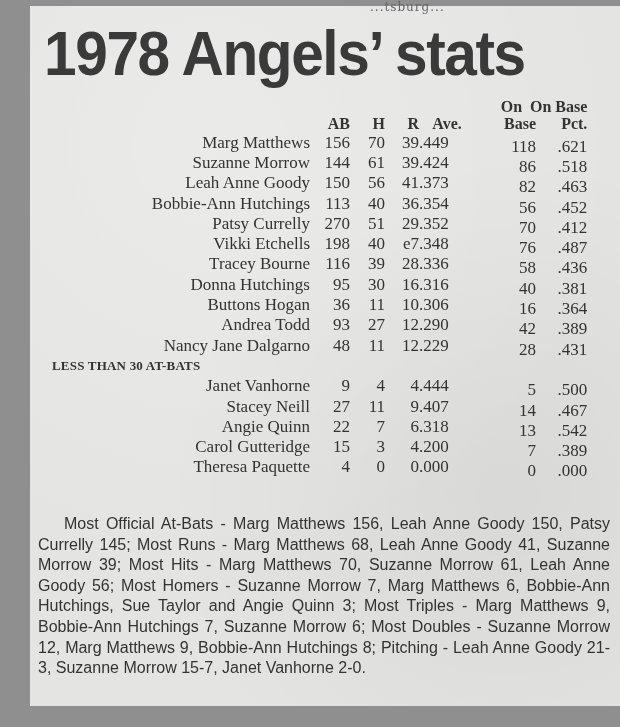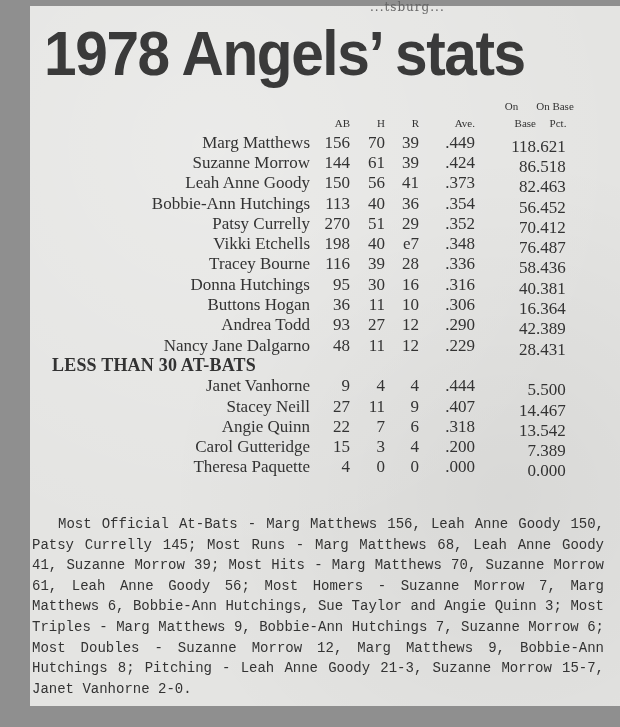--- a/index.html
+++ b/index.html
@@ -37,41 +37,41 @@
       line-height: 1;
     }
     table.stats {
       position: absolute; left: 22px; top: 92px;
       border-collapse: collapse;
       font-family: "Liberation Serif", "DejaVu Serif", serif;
       font-size: 17px;
       color: #333;
     }
     table.stats th {
-      font-weight: normal;
+      font-weight: bold;
       vertical-align: bottom;
       padding: 0;
       line-height: 17px;
-      font-size: 11px;
+      font-size: 16px;
     }
     table.stats td { padding: 0; height: 20.3px; line-height: 19px; white-space: nowrap; }
     .c-name { width: 258px; text-align: right; }
     .c-ab { width: 40px; text-align: right; }
     .c-h { width: 35px; text-align: right; }
     .c-r { width: 34px; text-align: right; }
-    .c-ave { width: 56px; text-align: right; }
+    .c-ave { width: 56px; }
     .c-ob { width: 61px; text-align: right; position: relative; top: 4px; }
-    .c-obp { width: 44px; position: relative; top: 4px; }
+    .c-obp { width: 44px; text-align: right; position: relative; top: 4px; }
     th.c-ob, th.c-obp { top: 0; }
-    .section-row td { font-weight: bold; font-size: 18px; letter-spacing: 0.2px; }
+    .section-row td { font-weight: bold; font-size: 13px; letter-spacing: 0.2px; }
     .summary {
-      position: absolute; left: 2px; top: 508px;
+      position: absolute; left: 8px; top: 508px;
       width: 572px;
-      font-family: Liberation Mono, monospace;
-      font-size: 14px;
+      font-family: Liberation Sans, sans-serif;
+      font-size: 16px;
       line-height: 20.6px;
       color: #333;
       text-align: justify;
       text-indent: 26px;
     }
   </style>
 </head>
 <body>
 
 <div class="clip">

